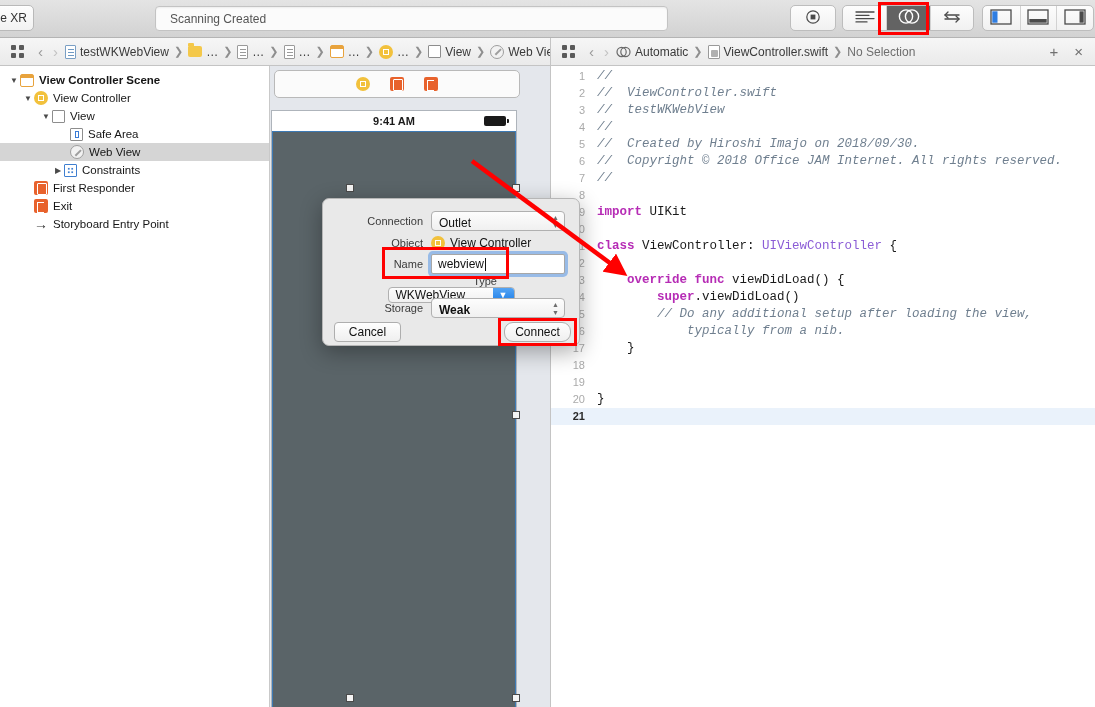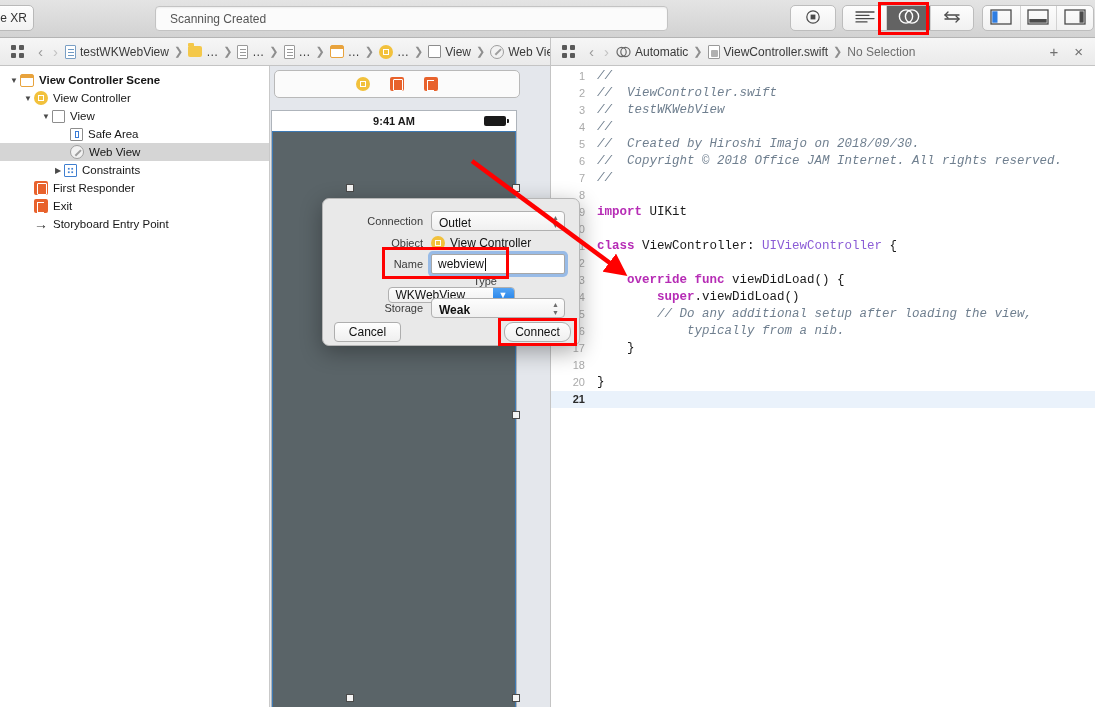--- a/index.html
+++ b/index.html
@@ -566,20 +566,21 @@
         <div class="ln"><span class="num">9</span><span class="kw">import</span><span class="pln"> UIKit</span></div>
         <div class="ln"><span class="num">10</span> </div>
         <div class="ln"><span class="num">11</span><span class="kw">class</span><span class="pln"> ViewController: </span><span class="typ">UIViewController</span><span class="pln"> {</span></div>
         <div class="ln"><span class="num">12</span> </div>
         <div class="ln"><span class="num">13</span><span class="pln">    </span><span class="kw">override func</span><span class="pln"> viewDidLoad() {</span></div>
         <div class="ln"><span class="num">14</span><span class="pln">        </span><span class="kw">super</span><span class="pln">.viewDidLoad()</span></div>
         <div class="ln"><span class="num">15</span><span class="pln">        </span><span class="cmt">// Do any additional setup after loading the view,</span></div>
         <div class="ln"><span class="num">16</span><span class="pln">            </span><span class="cmt">typically from a nib.</span></div>
         <div class="ln"><span class="num">17</span><span class="pln">    }</span></div>
         <div class="ln"><span class="num">18</span> </div>
+        <div class="ln"><span class="num">19</span> </div>
         <div class="ln"><span class="num">20</span><span class="pln">}</span></div>
         <div class="ln cur"><span class="num">21</span> </div>
         <div class="ln"><span class="num"></span> </div>
       </div>
   </div>
 
   <svg class="arrow-svg">
     <defs>
       <marker id="ah" markerWidth="5" markerHeight="5" refX="2.4" refY="2.5" orient="auto">
         <path d="M0,0 L5,2.5 L0,5 z" fill="#ff0000"></path>

